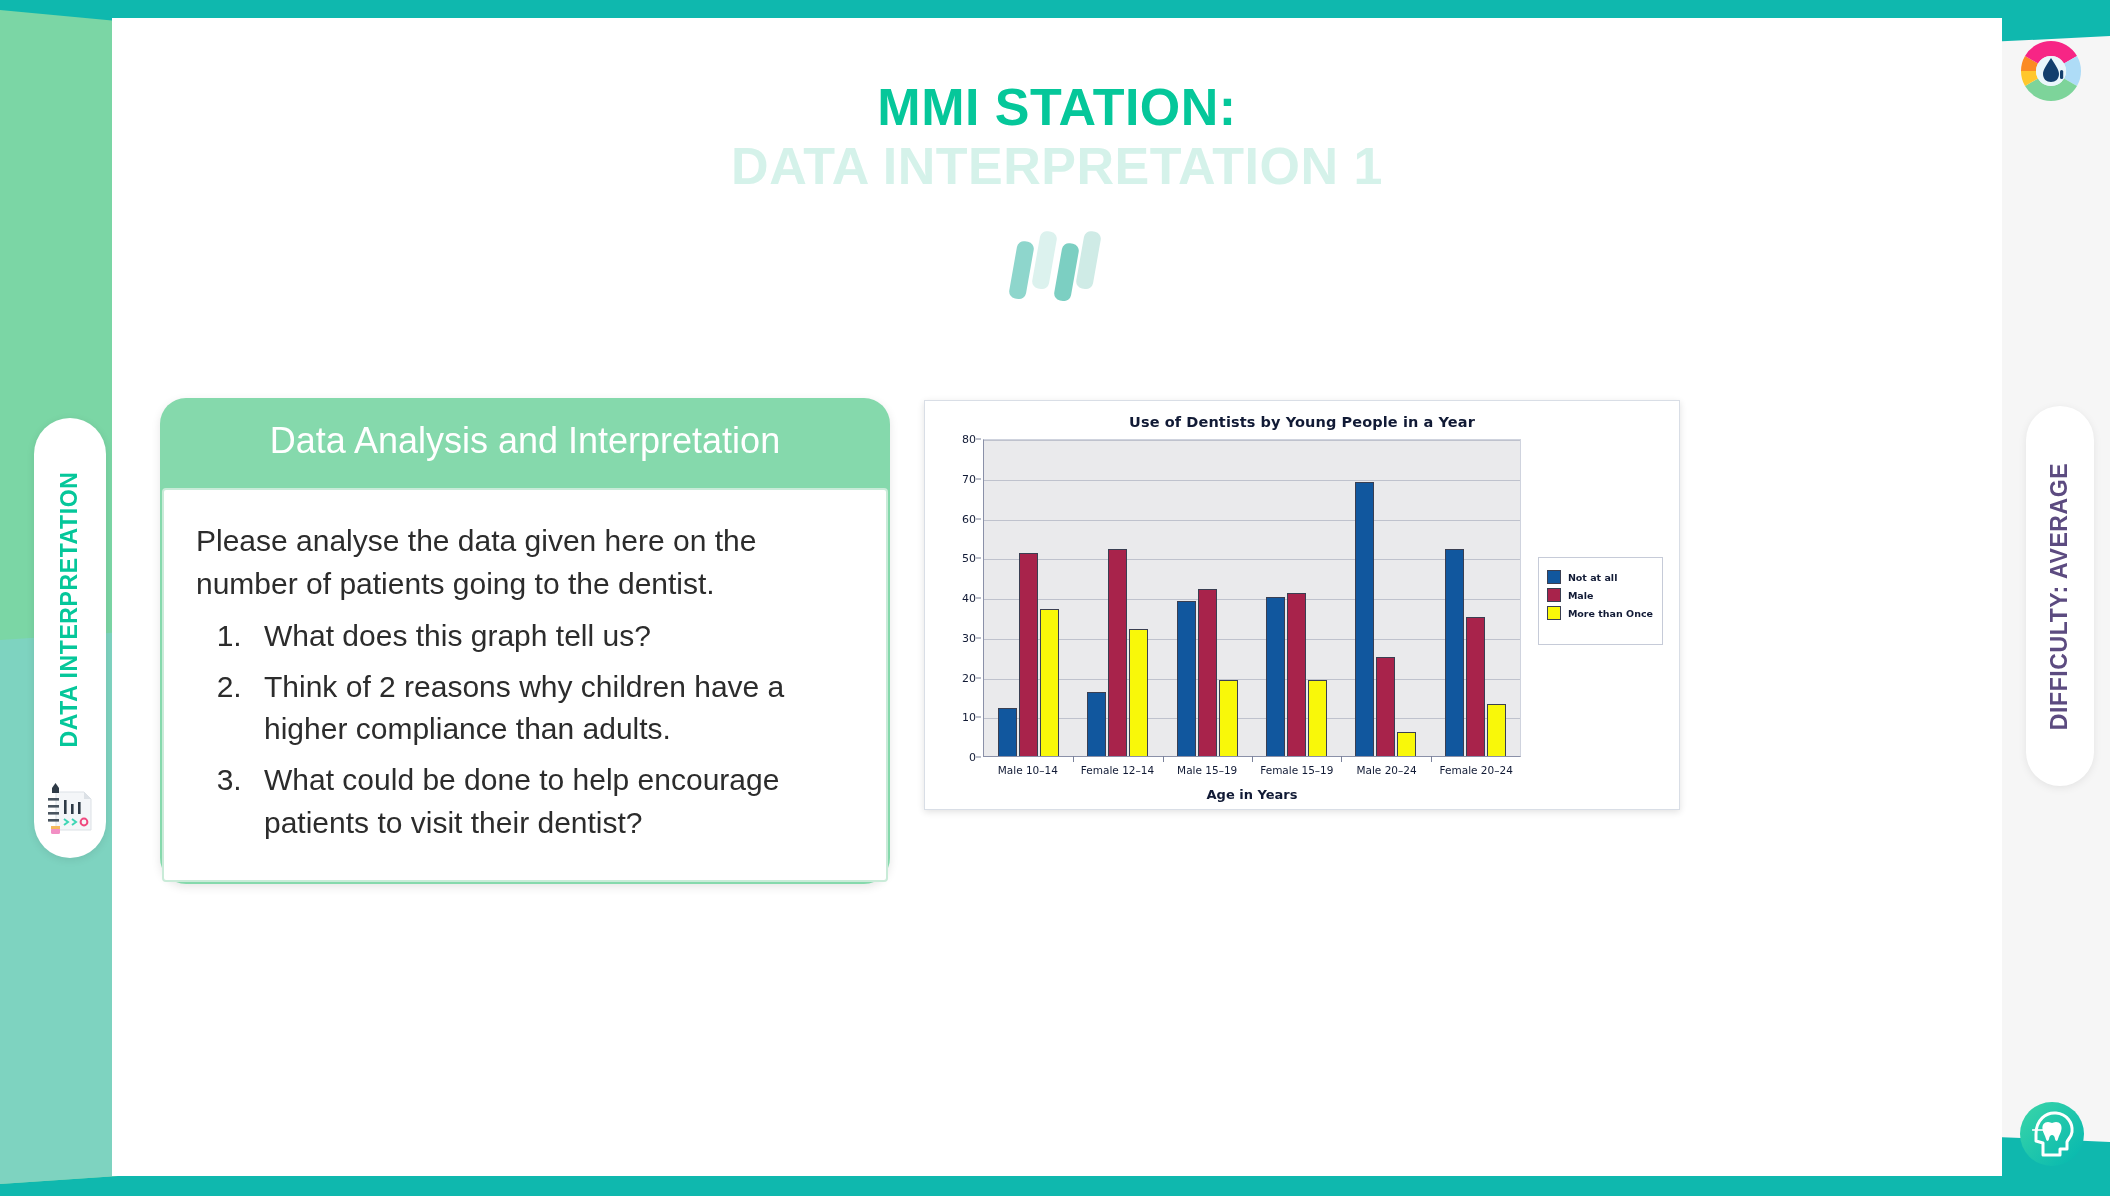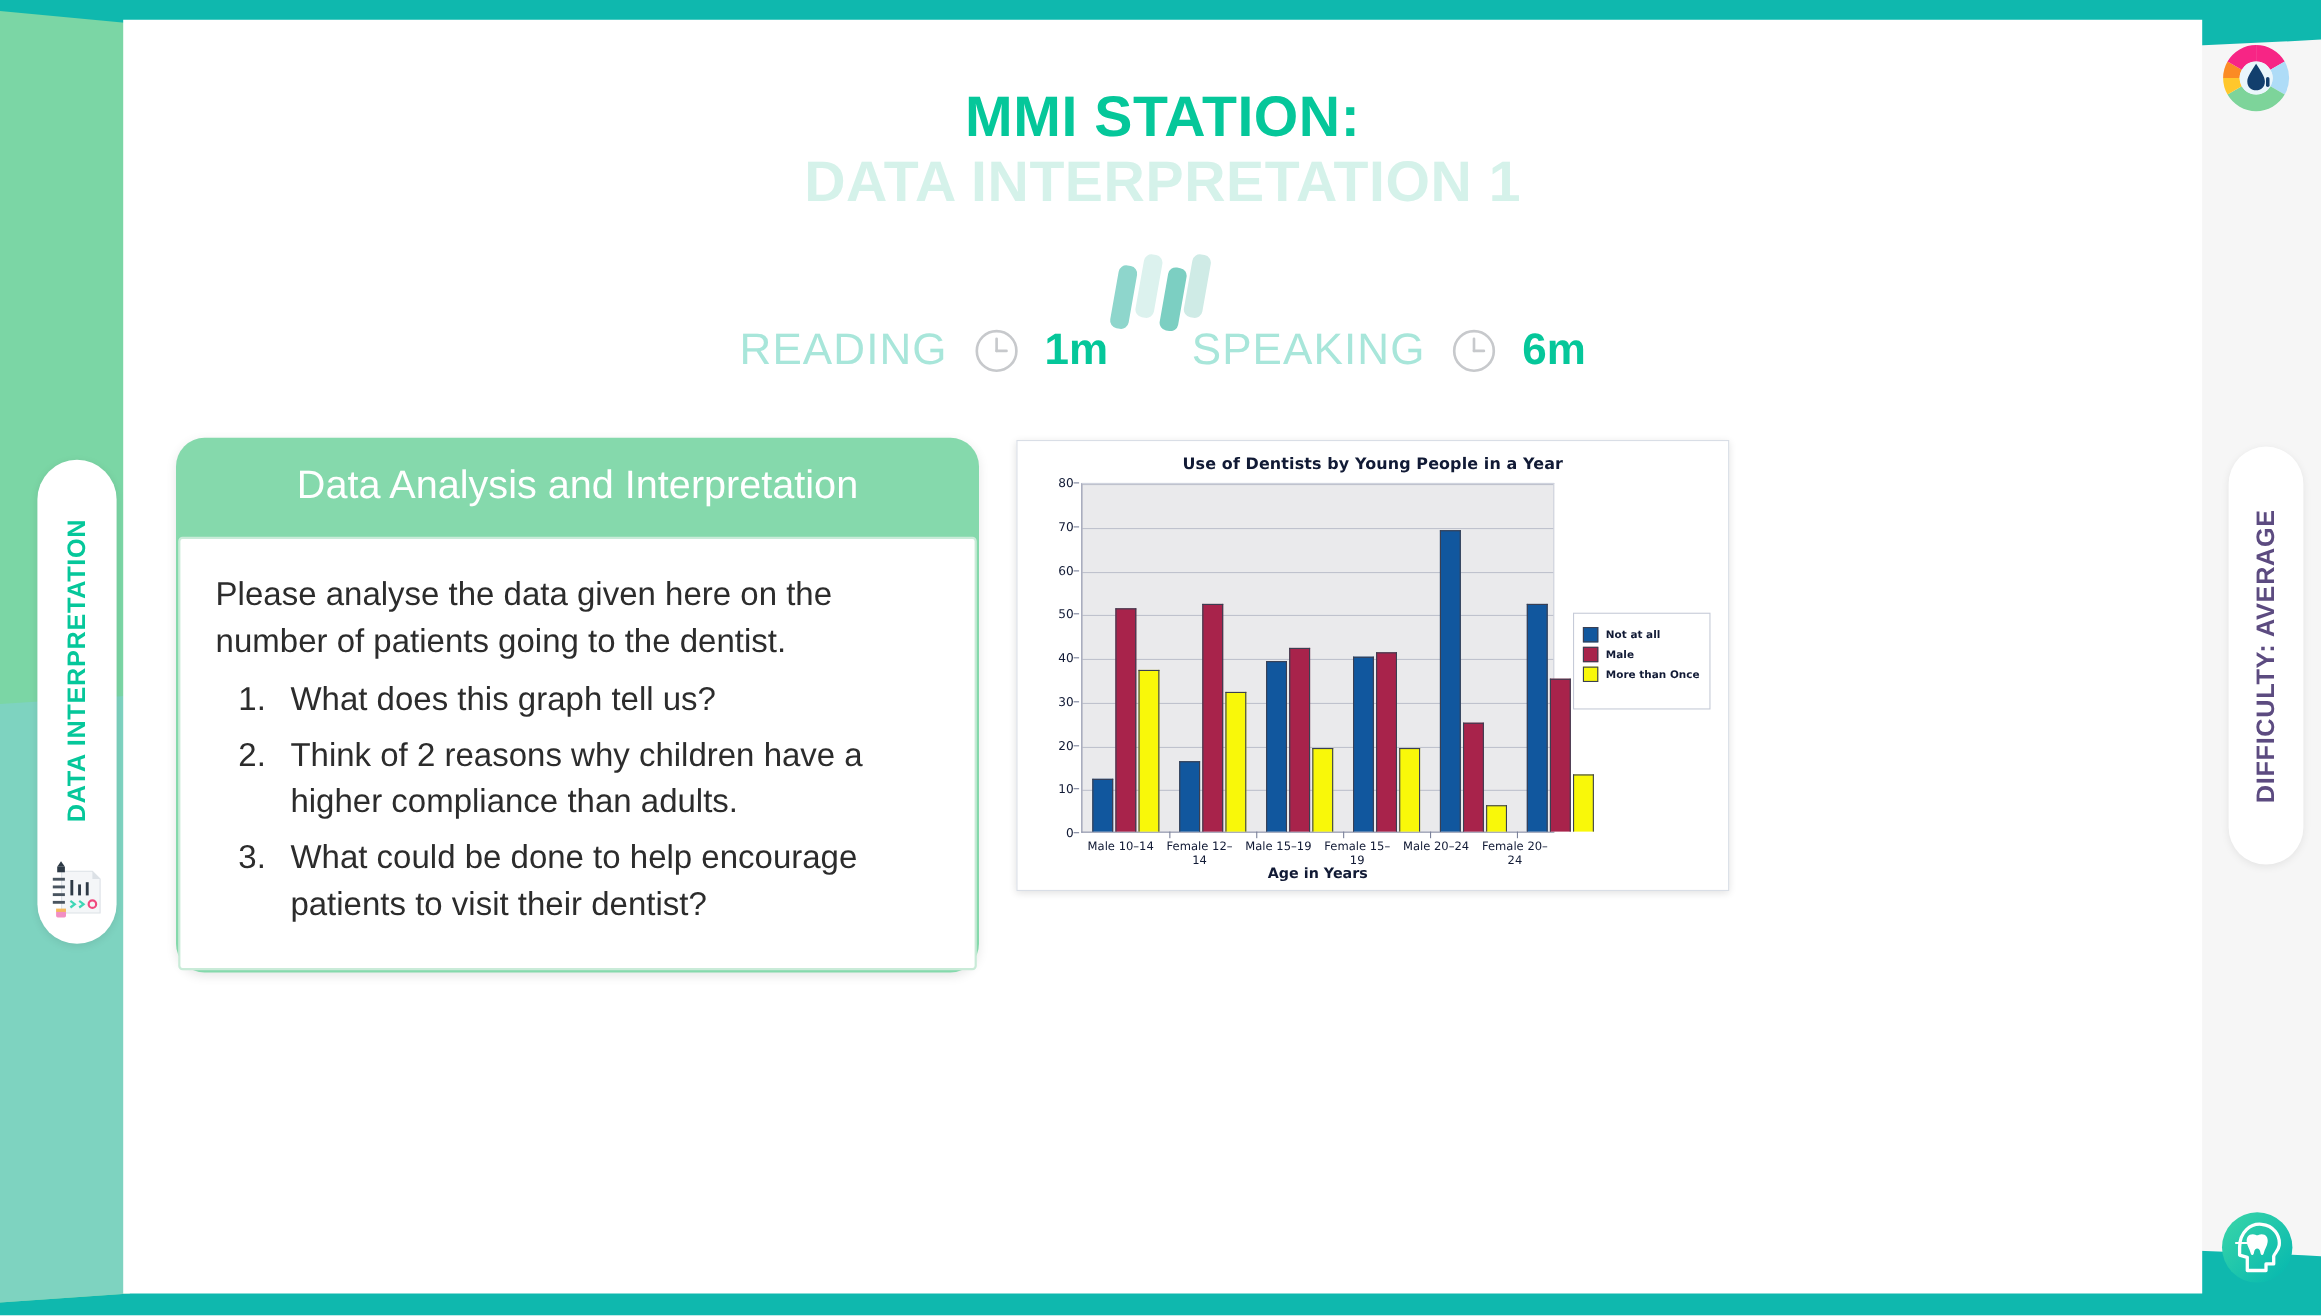--- a/index.html
+++ b/index.html
@@ -70,21 +70,21 @@
   }
   .qlist { margin: 10px 0 0 54px; }
   .qlist li {
     font-size: 30px; color: #2c2c2c; line-height: 1.42;
     margin-top: 8px; padding-left: 14px;
   }
 
   
   .chart-panel {
     position: absolute; left: 812px; top: 382px;
-    width: 648px; height: 410px;
+    width: 756px; height: 410px;
     background: #ffffff;
     border: 1px solid #D9DEE6;
     box-shadow: 0 2px 7px rgba(0,0,0,.12);
   }
   .chart-inner { position: absolute; inset: 8px; }
   .chart-title {
     text-align: center; font-size: 14.5px; font-weight: 700;
     color: #111a35; letter-spacing: .1px; padding-top: 5px;
     font-family: "DejaVu Sans", sans-serif;
   }
@@ -207,41 +207,20 @@
         <g>
           <rect x="6" y="14" width="17" height="58" rx="7" fill="#8ED6CC" transform="rotate(10 14 43)"></rect>
           <rect x="29" y="4" width="17" height="58" rx="7" fill="#DCF2EE" transform="rotate(10 37 33)"></rect>
           <rect x="51" y="16" width="17" height="58" rx="7" fill="#7CCFC2" transform="rotate(10 59 45)"></rect>
           <rect x="73" y="4" width="17" height="58" rx="7" fill="#CFEBE6" transform="rotate(10 81 33)"></rect>
         </g>
       </svg>
     </div>
   </div>
 
-  <div class="timers">
-    <span class="timer-label">READING</span>
-    <span class="clock">
-      <svg width="44" height="44" viewBox="0 0 44 44">
-        <circle cx="22" cy="22" r="18" fill="none" stroke="#C7C9CC" stroke-width="2.4"></circle>
-        <line x1="22" y1="22" x2="22" y2="11" stroke="#C7C9CC" stroke-width="2.4" stroke-linecap="round"></line>
-        <line x1="22" y1="22" x2="31" y2="22" stroke="#C7C9CC" stroke-width="2.4" stroke-linecap="round"></line>
-      </svg>
-    </span>
-    <span class="timer-value">1m</span>
-    <span class="timer-gap"></span>
-    <span class="timer-label">SPEAKING</span>
-    <span class="clock">
-      <svg width="44" height="44" viewBox="0 0 44 44">
-        <circle cx="22" cy="22" r="18" fill="none" stroke="#C7C9CC" stroke-width="2.4"></circle>
-        <line x1="22" y1="22" x2="22" y2="11" stroke="#C7C9CC" stroke-width="2.4" stroke-linecap="round"></line>
-        <line x1="22" y1="22" x2="31" y2="22" stroke="#C7C9CC" stroke-width="2.4" stroke-linecap="round"></line>
-      </svg>
-    </span>
-    <span class="timer-value">6m</span>
-  </div>
 
   <div class="qcard">
     <div class="qcard-title">Data Analysis and Interpretation</div>
     <div class="qcard-body">
       <div class="qcard-intro">Please analyse the data given here on the number of patients going to the dentist.</div>
       <ol class="qlist">
         <li>What does this graph tell us?</li>
         <li>Think of 2 reasons why children have a higher compliance than adults.</li>
         <li>What could be done to help encourage patients to visit their dentist?</li>
       </ol>

